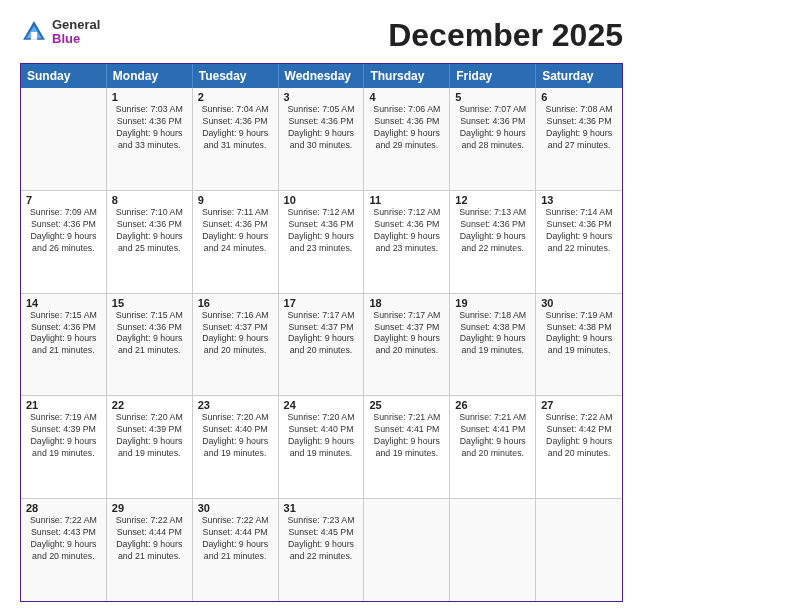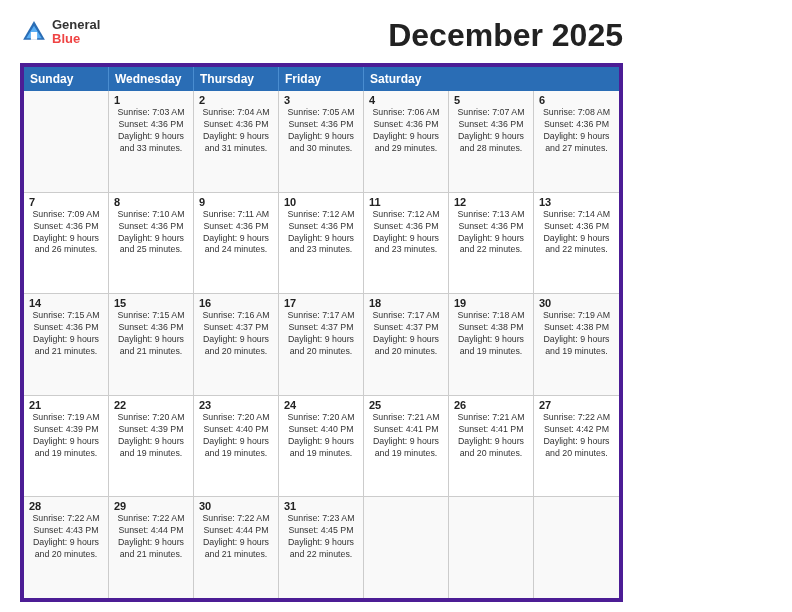--- a/index.html
+++ b/index.html
@@ -29,21 +29,21 @@
       gap: 4px;
     }
     .logo-text {
       display: flex;
       flex-direction: column;
       font-size: 13px;
       font-weight: bold;
       line-height: 1.1;
     }
     .logo-text span:first-child { color: #333; }
-    .logo-text span:last-child { color: #ef4444; }
+    .logo-text span:last-child { color: #a21caf; }
     .logo-icon {
       width: 28px;
       height: 28px;
     }
     .title-block {
       text-align: right;
     }
     .main-title {
       font-size: 32px;
       font-weight: bold;
@@ -51,21 +51,21 @@
       line-height: 1.1;
     }
     .subtitle {
       font-size: 15px;
       color: #555;
     }
     .calendar {
       flex: 1;
       display: flex;
       flex-direction: column;
-      border: 4px solid #4c1d95;
+      border: 1px solid #4c1d95;
     }
     .cal-header {
       display: grid;
       grid-template-columns: repeat(7, 1fr);
       background: #2a6db5;
     }
     .cal-header-cell {
       color: #fff;
       font-size: 12px;
       font-weight: bold;
@@ -130,20 +130,22 @@
       </div>
     </div>
     <div class="title-block">
       <div class="main-title">December 2025</div>
     </div>
   </div>
 
   <div class="calendar">
     <div class="cal-header">
     <div class="cal-header-cell">Sunday</div>
+        <div class="cal-header-cell">Monday</div>
+        <div class="cal-header-cell">Tuesday</div>
         <div class="cal-header-cell">Wednesday</div>
         <div class="cal-header-cell">Thursday</div>
         <div class="cal-header-cell">Friday</div>
         <div class="cal-header-cell">Saturday</div>
       </div>
     <div class="cal-body">
     <div class="cal-row">
           <div class="cal-cell empty"></div>
           <div class="cal-cell">
             <div class="day-num">1</div>

